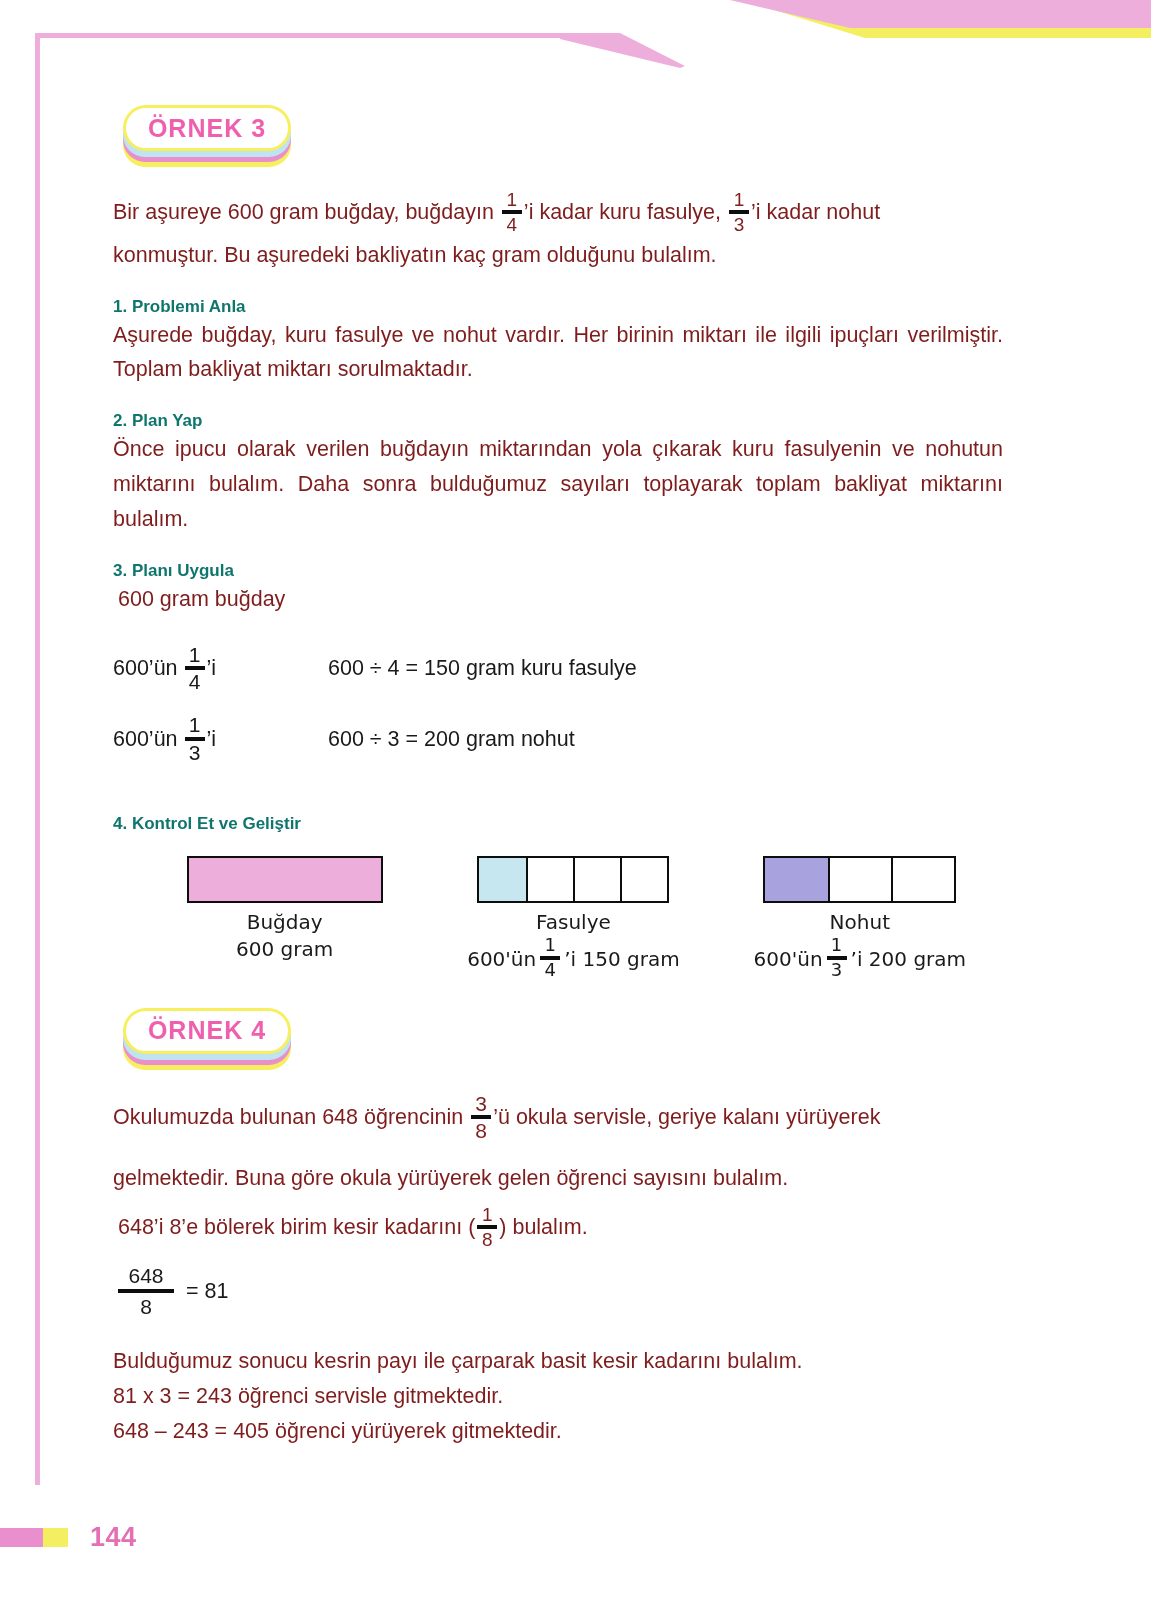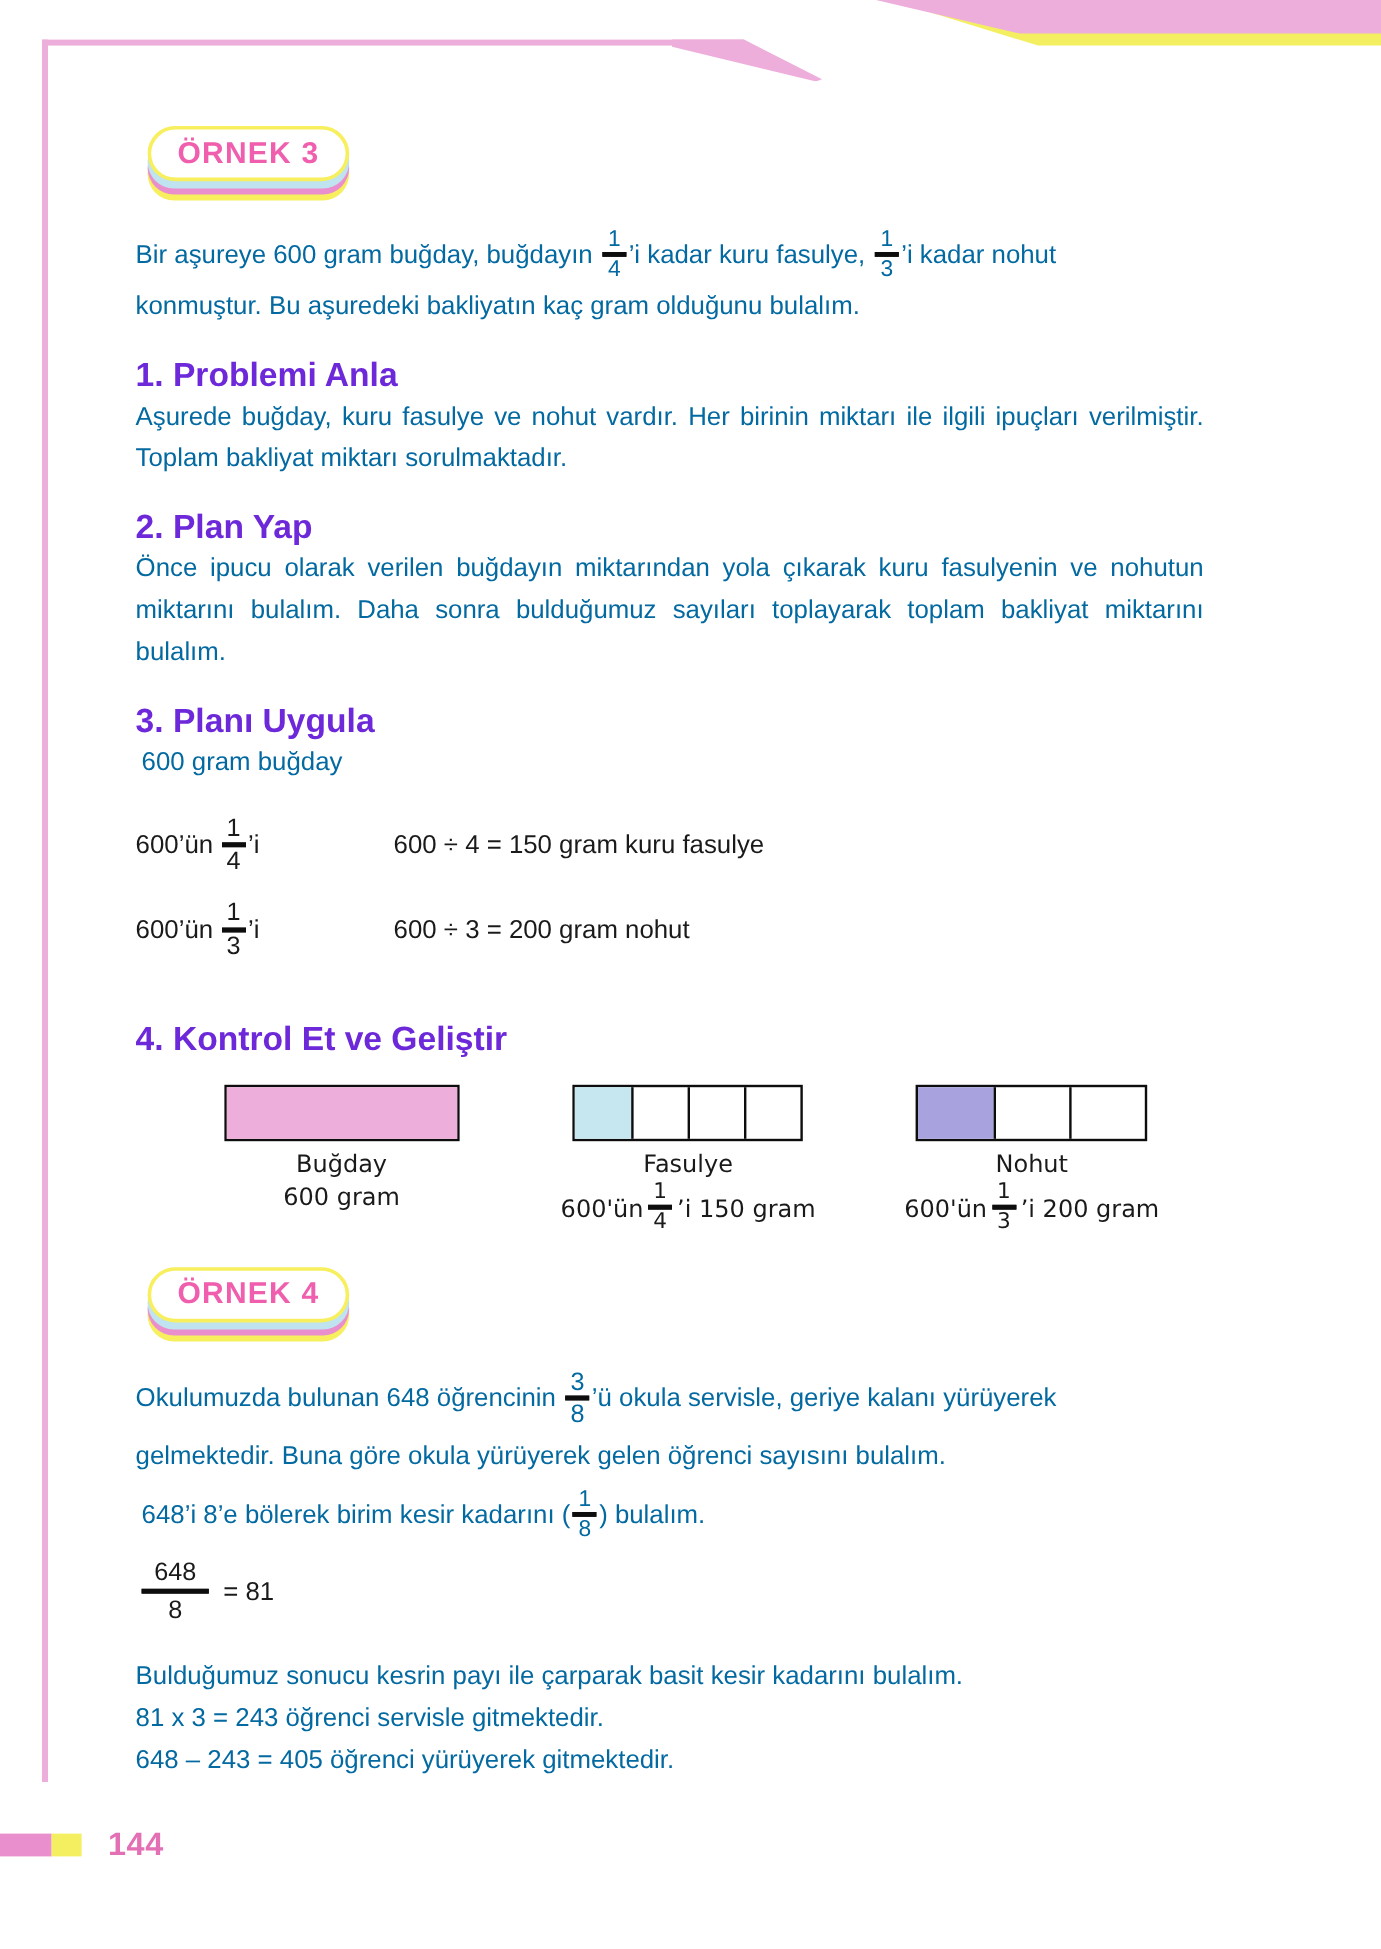--- a/index.html
+++ b/index.html
@@ -121,28 +121,28 @@
     color: #ef5fae;
     font-size: 25px;
     font-weight: bold;
     letter-spacing: 1px;
     white-space: nowrap;
   }
 
   
   .para {
     font-size: 21.5px;
-    color: #0369a1;
+    color: #7f1d1d;
     line-height: 1.62;
     text-align: justify;
   }
   .para.nojust { text-align: left; }
   .section-head {
-    color: #6d28d9;
-    font-size: 28px;
+    color: #0f766e;
+    font-size: 17px;
     font-weight: 600;
     margin-bottom: 1px;
   }
 
   
   .frac {
     display: inline-flex;
     flex-direction: column;
     align-items: center;
     vertical-align: middle;
@@ -400,21 +400,21 @@
 
     <div style="height:24px"></div>
 
     <div class="para">
       <span>Okulumuzda bulunan 648 öğrencinin</span>
       <span class="frac big">
         <span class="num">3</span>
         <span class="bar"></span>
         <span class="den">8</span>
       </span><span>’ü okula servisle, geriye kalanı yürüyerek</span>
-      <div style="margin-top:5px">gelmektedir. Buna göre okula yürüyerek gelen öğrenci sayısını bulalım.</div>
+      <div style="margin-top:18px">gelmektedir. Buna göre okula yürüyerek gelen öğrenci sayısını bulalım.</div>
     </div>
 
     <div style="height:10px"></div>
 
     <div class="para nojust" style="padding-left:5px;display:flex;align-items:center">
       <span>648’i 8’e bölerek birim kesir kadarını (</span>
       <span class="frac">
         <span class="num">1</span>
         <span class="bar"></span>
         <span class="den">8</span>

